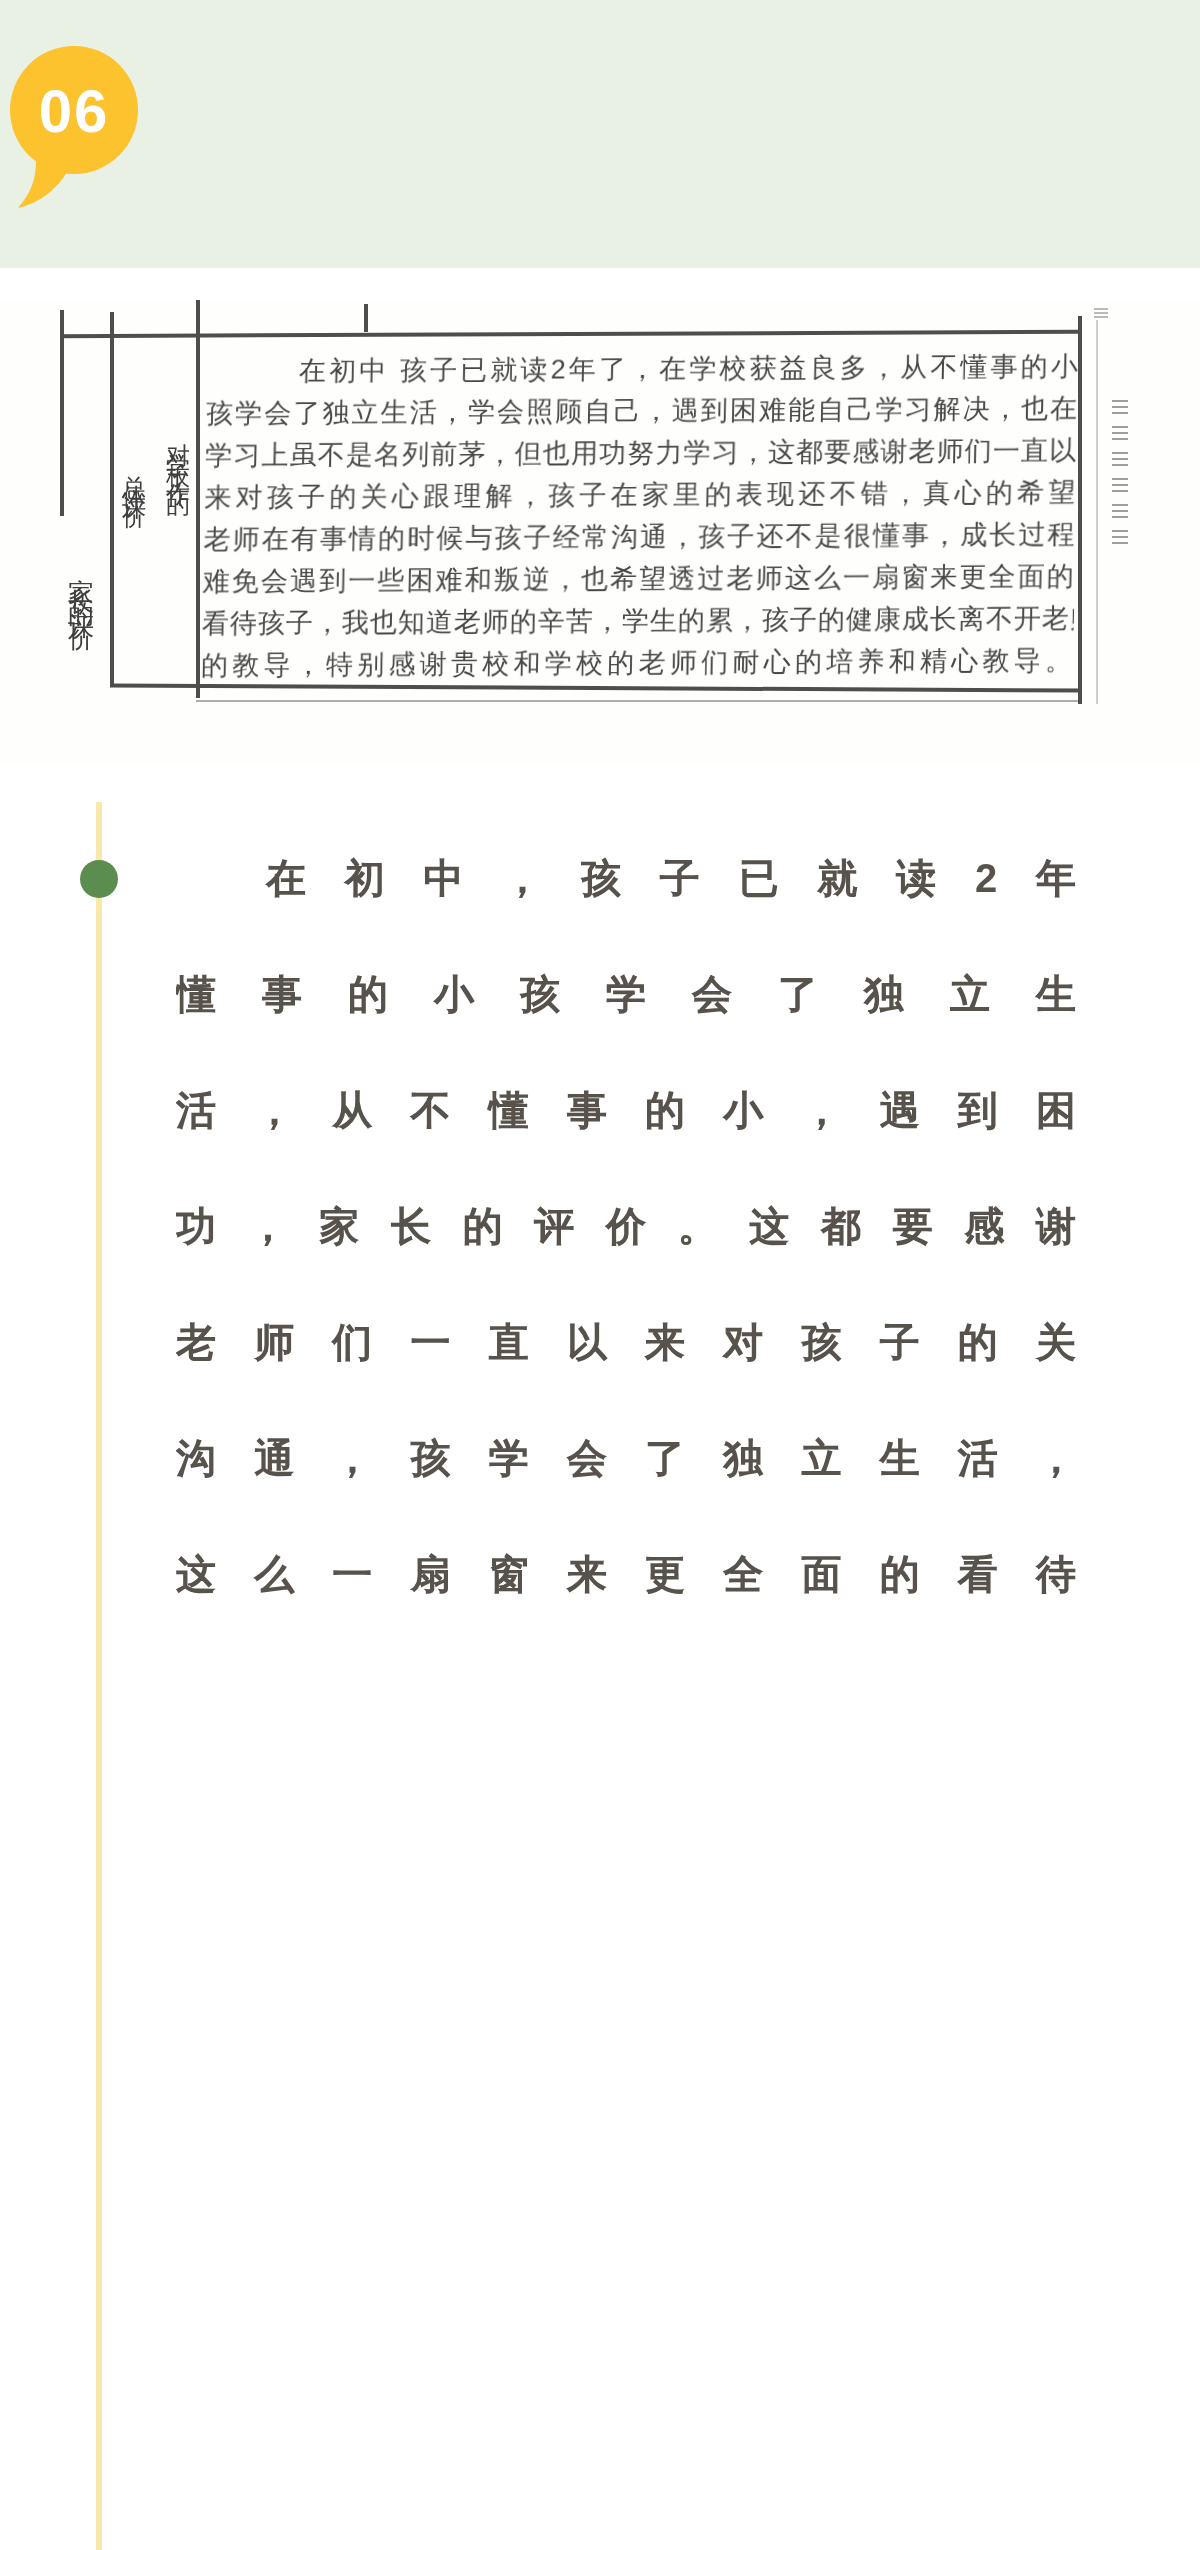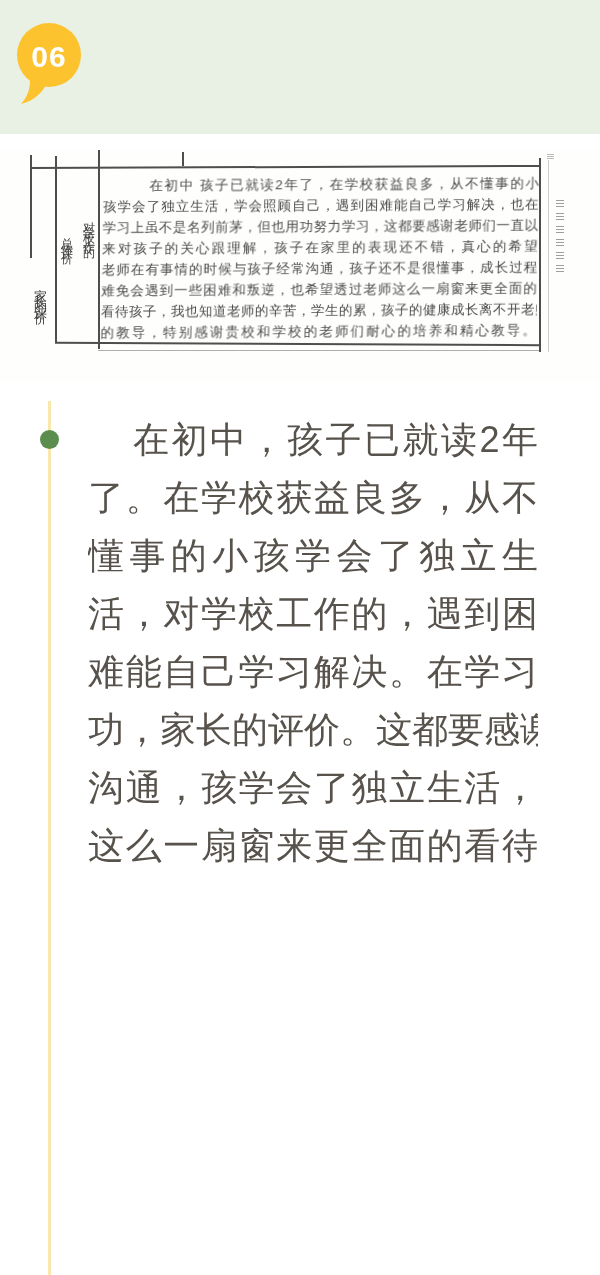--- a/index.html
+++ b/index.html
@@ -2,21 +2,21 @@
 <html style="--header-bg: #e9f1e4; --badge-bg: #fcc32f; --badge-text: #ffffff; --timeline-line: #f8e8ac; --timeline-dot: #5b8d4e; --transcript-text: #57524c; --scan-ink: #3f3f3f; --scan-border: #4e4e4e;"><head>
 <meta charset="utf-8">
 <style>
   html,body{margin:0;padding:0;}
   .page{
     position:relative;width:600px;height:1275px;overflow:hidden;
     background:#ffffff;font-family:"Liberation Sans",sans-serif;
   }
   
   .header-band{position:absolute;left:0;top:0;width:600px;height:134px;background:var(--header-bg,#e9f1e4);}
-  .badge{position:absolute;left:16px;top:22px;width:72px;height:92px;}
+  .badge{position:absolute;left:4px;top:22px;width:72px;height:92px;}
   .badge svg{position:absolute;left:0;top:0;}
   .badge-num{
     position:absolute;left:0;top:18px;width:66px;text-align:center;
     font-size:30px;font-weight:bold;color:var(--badge-text,#fff);letter-spacing:1px;
   }
   
   .scan{position:absolute;left:0;top:150px;width:600px;height:232px;background:#fefefd;}
   .gline{position:absolute;background:var(--scan-border,#4e4e4e);}
   .v{width:1.6px;} .h{height:1.6px;}
   .v-label{
@@ -45,23 +45,23 @@
     background:repeating-linear-gradient(0deg,#6b6b6b 0 1px,transparent 1px 3px);
   }
   .tiny-mark{position:absolute;left:547px;top:4px;width:7px;height:5px;opacity:.5;
     background:repeating-linear-gradient(0deg,#777 0 1px,transparent 1px 2px);}
   
   .timeline-line{position:absolute;left:48px;top:401px;width:3px;height:874px;background:var(--timeline-line,#f8e8ac);}
   .timeline-dot{position:absolute;left:40px;top:430px;width:19px;height:19px;border-radius:50%;background:var(--timeline-dot,#5b8d4e);}
   
   .transcript{position:absolute;left:88px;top:411px;width:450px;color:var(--transcript-text,#57524c);}
   .t-line{
-    height:58px;line-height:58px;font-size:36px;
+    height:58px;line-height:58px;font-size:20px;
     text-align:justify;text-align-last:justify;text-justify:inter-character;
-    white-space:nowrap;overflow:hidden;
+    white-space:nowrap;overflow:hidden;font-weight:bold;
   }
   .t-line:first-child{padding-left:45px;}
 </style>
 </head>
 <body>
 
 <div class="page">
 
   <div class="header-band"></div>
 
@@ -111,22 +111,21 @@
       <div class="m-mark"></div>
       <div class="m-mark"></div>
     </div>
   </div>
 
   <div class="timeline-line"></div>
   <div class="timeline-dot"></div>
 
   <div class="transcript">
       <div class="t-line">在初中，孩子已就读2年</div>
-      <div class="t-line">了。在学校获益良多，从不</div>
       <div class="t-line">懂事的小孩学会了独立生</div>
-      <div class="t-line">活，对学校工作的，遇到困</div>
-      <div class="t-line">难能自己学习解决。在学习</div>
+      <div class="t-line">活，从不懂事的小，遇到困</div>
       <div class="t-line">功，家长的评价。这都要感谢</div>
+      <div class="t-line">老师们一直以来对孩子的关</div>
       <div class="t-line">沟通，孩学会了独立生活，</div>
       <div class="t-line">这么一扇窗来更全面的看待</div>
     </div>
 
 </div>
 
 </body></html>

